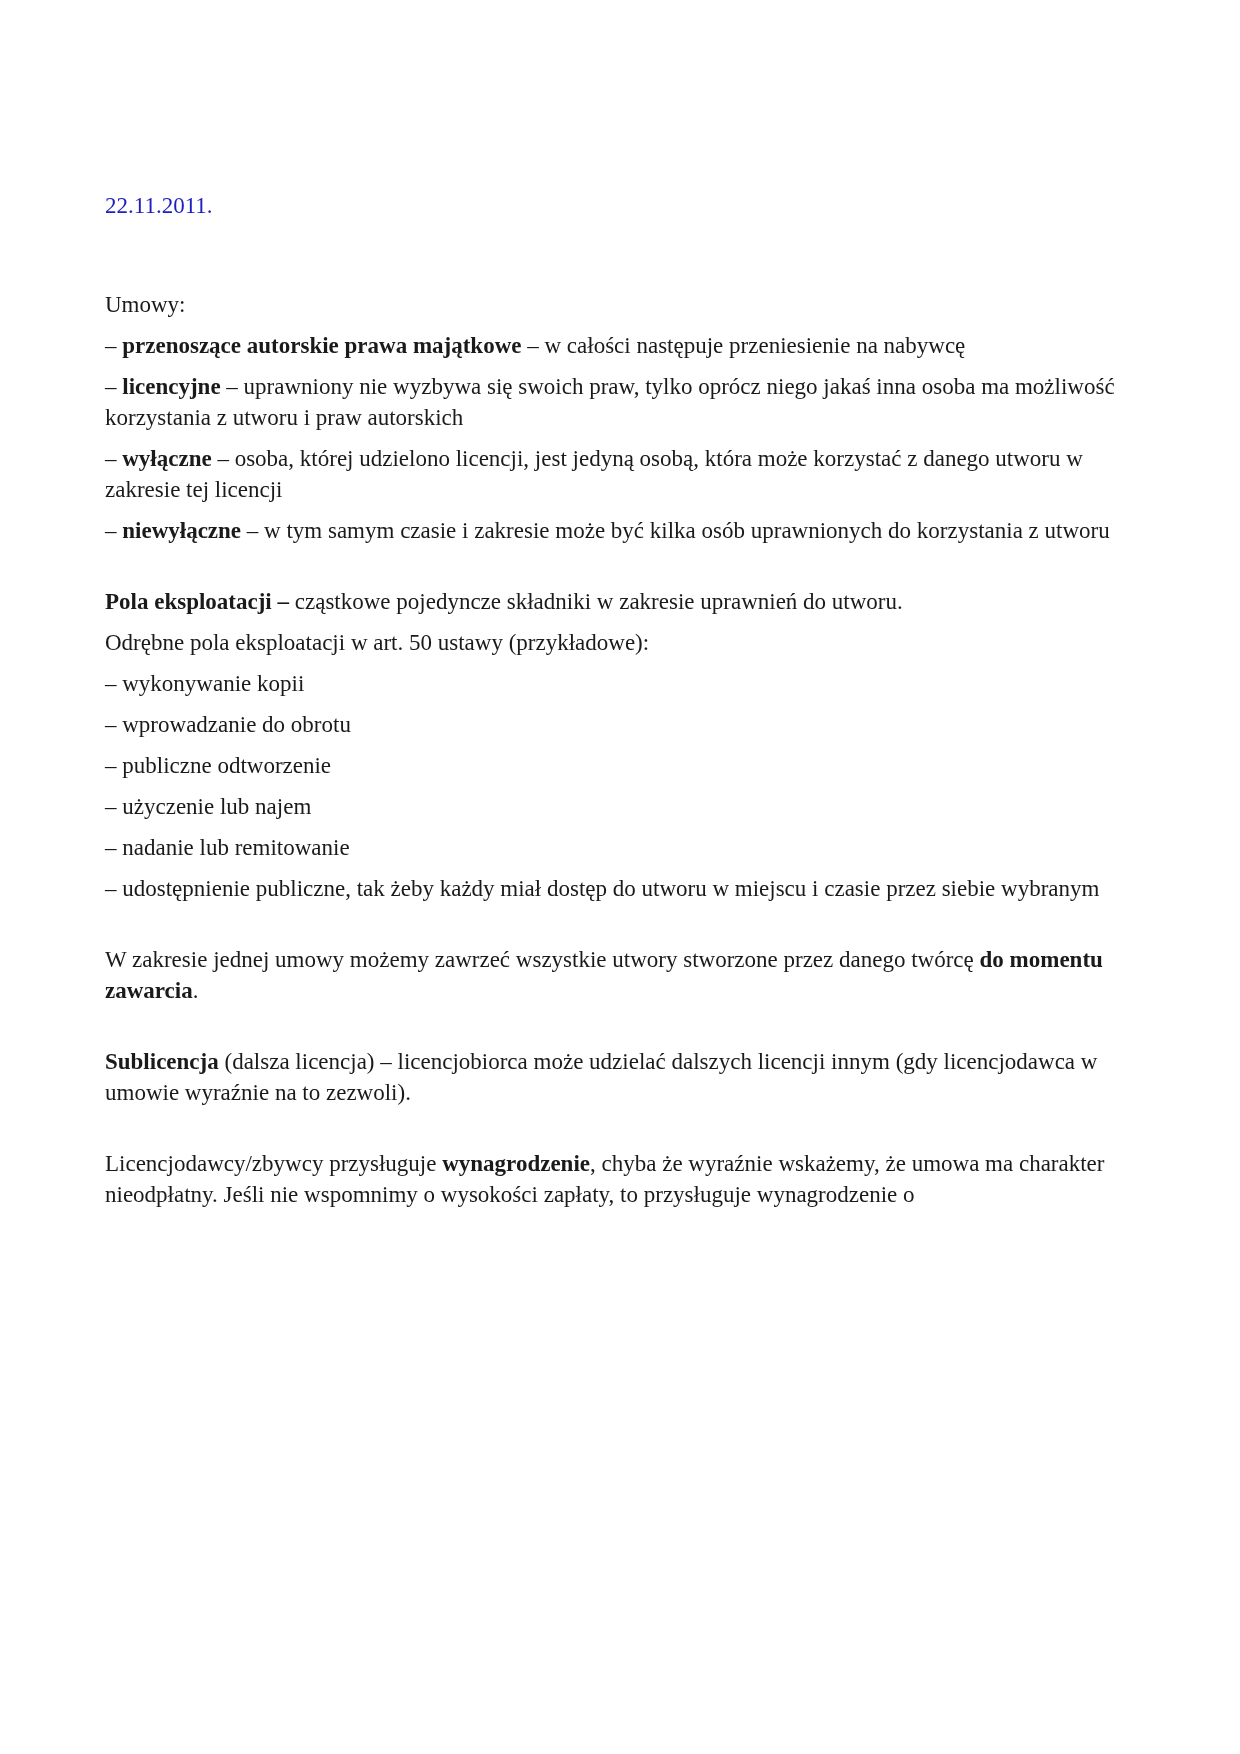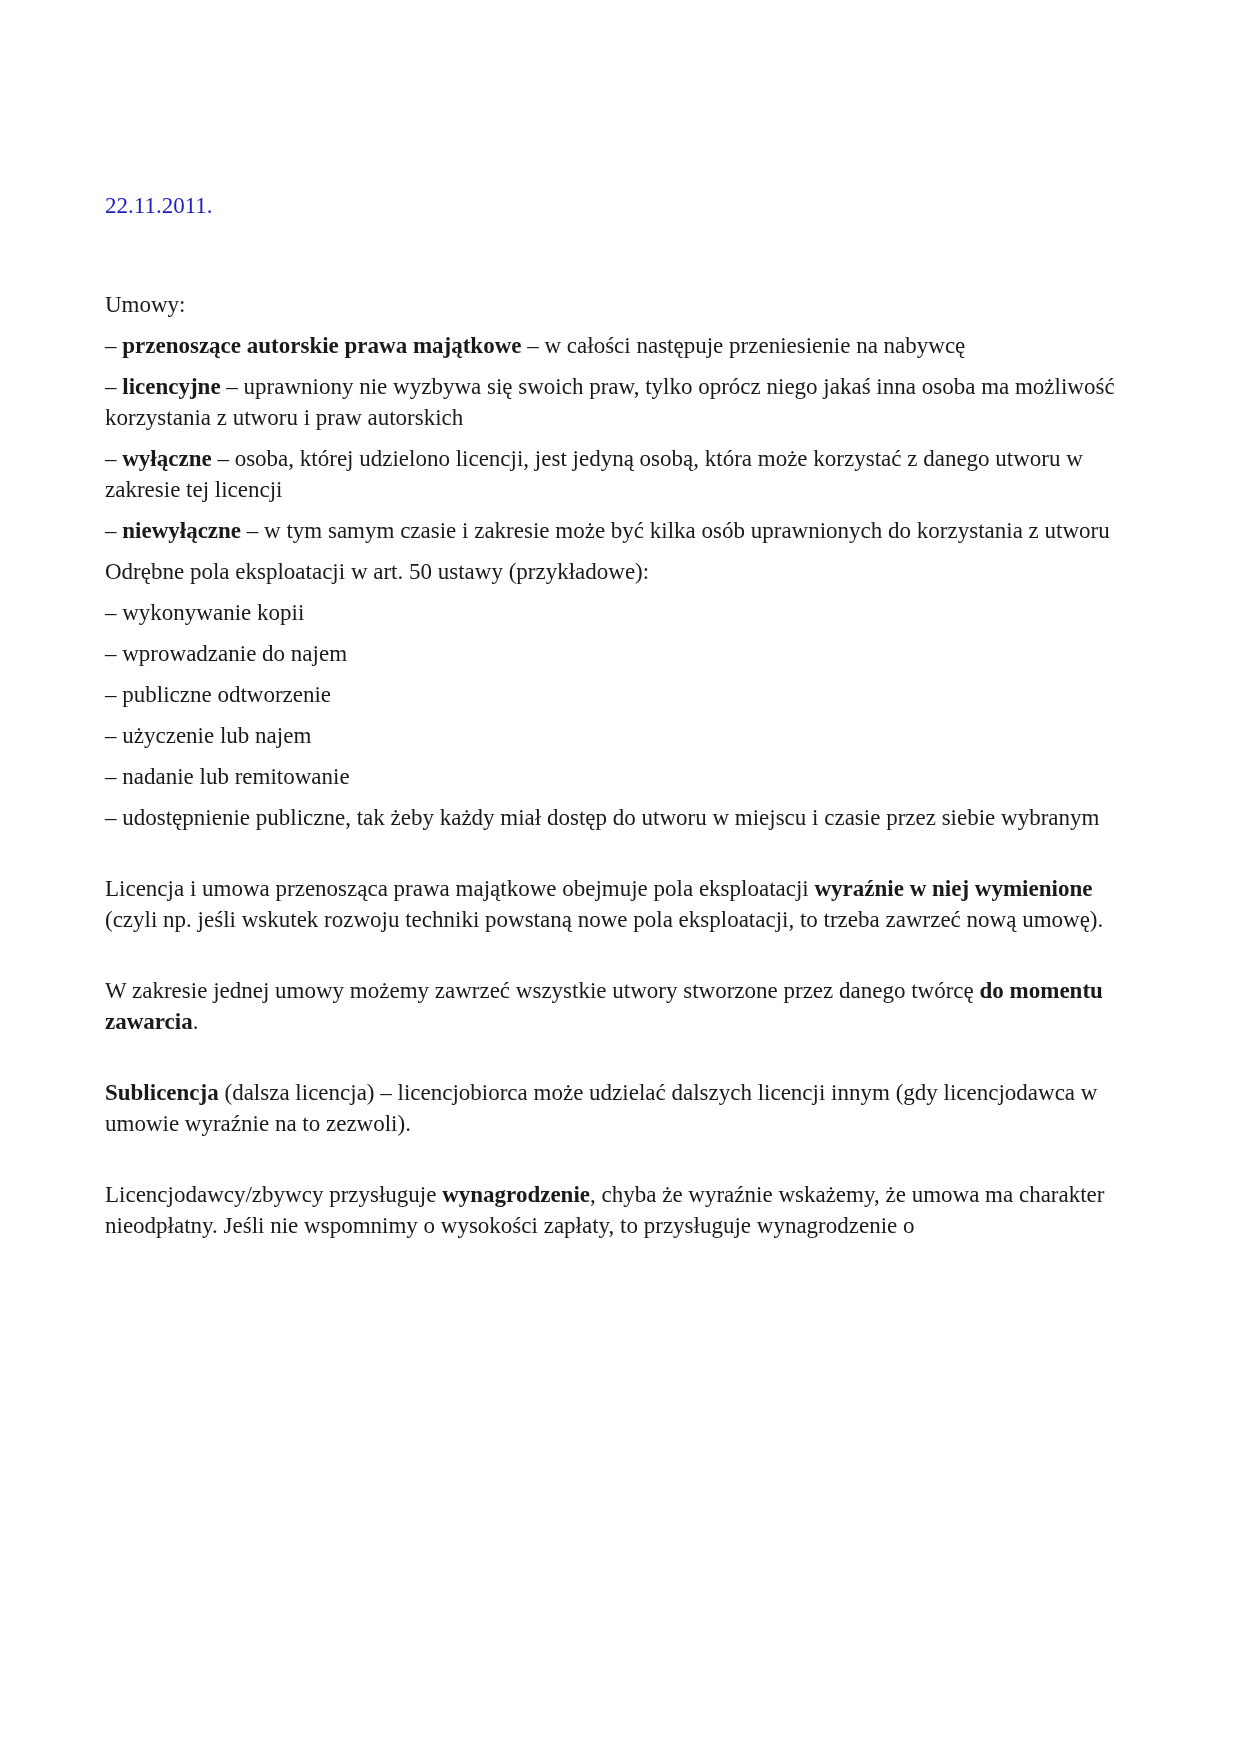--- a/index.html
+++ b/index.html
@@ -46,31 +46,31 @@
 
   <p><span>– </span><b>przenoszące autorskie prawa majątkowe</b><span> – w całości następuje przeniesienie na nabywcę</span></p>
 
   <p><span>– </span><b>licencyjne</b><span> – uprawniony nie wyzbywa się swoich praw, tylko oprócz niego jakaś inna osoba ma możliwość korzystania z utworu i praw autorskich</span></p>
 
 
   <p><span>– </span><b>wyłączne</b><span> – osoba, której udzielono licencji, jest jedyną osobą, która może korzystać z danego utworu w zakresie tej licencji</span></p>
 
   <p><span>– </span><b>niewyłączne</b><span> – w tym samym czasie i zakresie może być kilka osób uprawnionych do korzystania z utworu</span></p>
 
+  <p class="sec"><b>Pola eksploatacji – </b><span>cząstkowe pojedyncze składniki w zakresie uprawnień do utworu.</span></p>
 
   <p>Odrębne pola eksploatacji w art. 50 ustawy (przykładowe):</p>
 
   <p>– wykonywanie kopii</p>
-  <p>– wprowadzanie do najem</p>
+  <p>– wprowadzanie do obrotu</p>
   <p>– publiczne odtworzenie</p>
   <p>– użyczenie lub najem</p>
   <p>– nadanie lub remitowanie</p>
   <p>– udostępnienie publiczne, tak żeby każdy miał dostęp do utworu w miejscu i czasie przez siebie wybranym</p>
 
-  <p class="sec"><span>Licencja i umowa przenosząca prawa majątkowe obejmuje pola eksploatacji </span><b>wyraźnie w niej wymienione</b><span> (czyli np. jeśli wskutek rozwoju techniki powstaną nowe pola eksploatacji, to trzeba zawrzeć nową umowę).</span></p>
 
   <p class="sec"><span>W zakresie jednej umowy możemy zawrzeć wszystkie utwory stworzone przez danego twórcę </span><b>do momentu zawarcia</b><span>.</span></p>
 
 
   <p class="sec"><span></span><b>Sublicencja</b><span> (dalsza licencja) – licencjobiorca może udzielać dalszych licencji innym (gdy licencjodawca w umowie wyraźnie na to zezwoli).</span></p>
 
   <p class="sec"><span>Licencjodawcy/zbywcy przysługuje </span><b>wynagrodzenie</b><span>, chyba że wyraźnie wskażemy, że umowa ma charakter nieodpłatny. Jeśli nie wspomnimy o wysokości zapłaty, to przysługuje wynagrodzenie o</span></p>
 
 </div>
 

